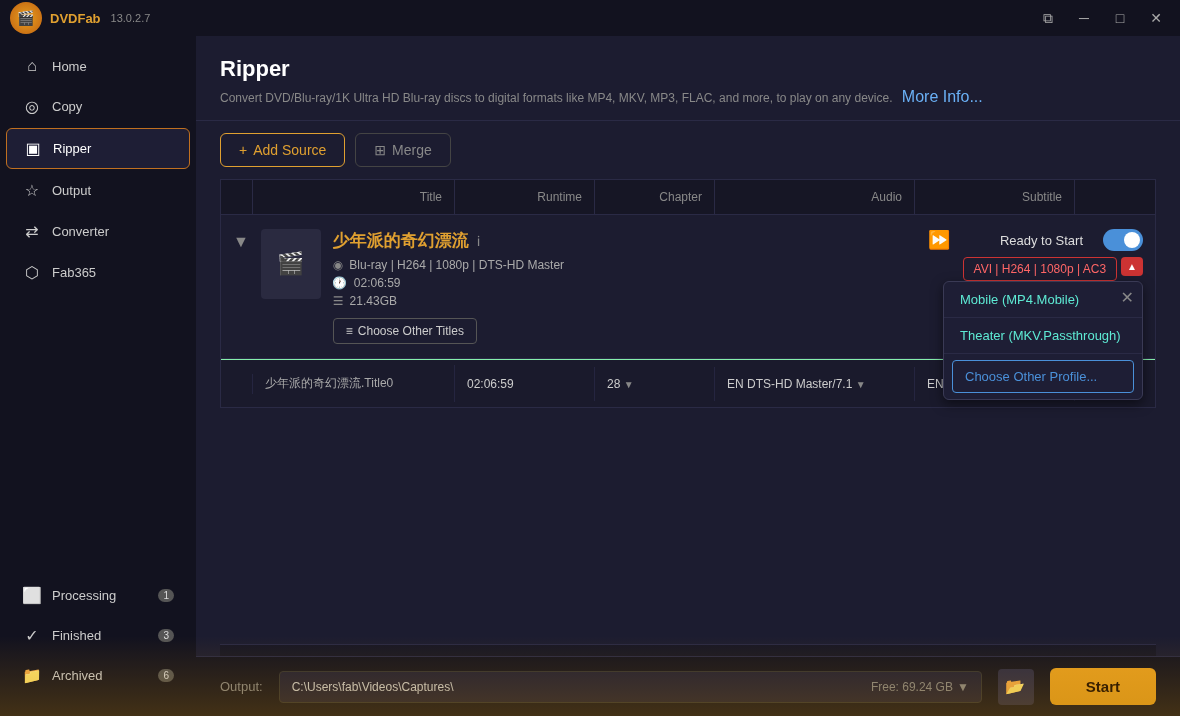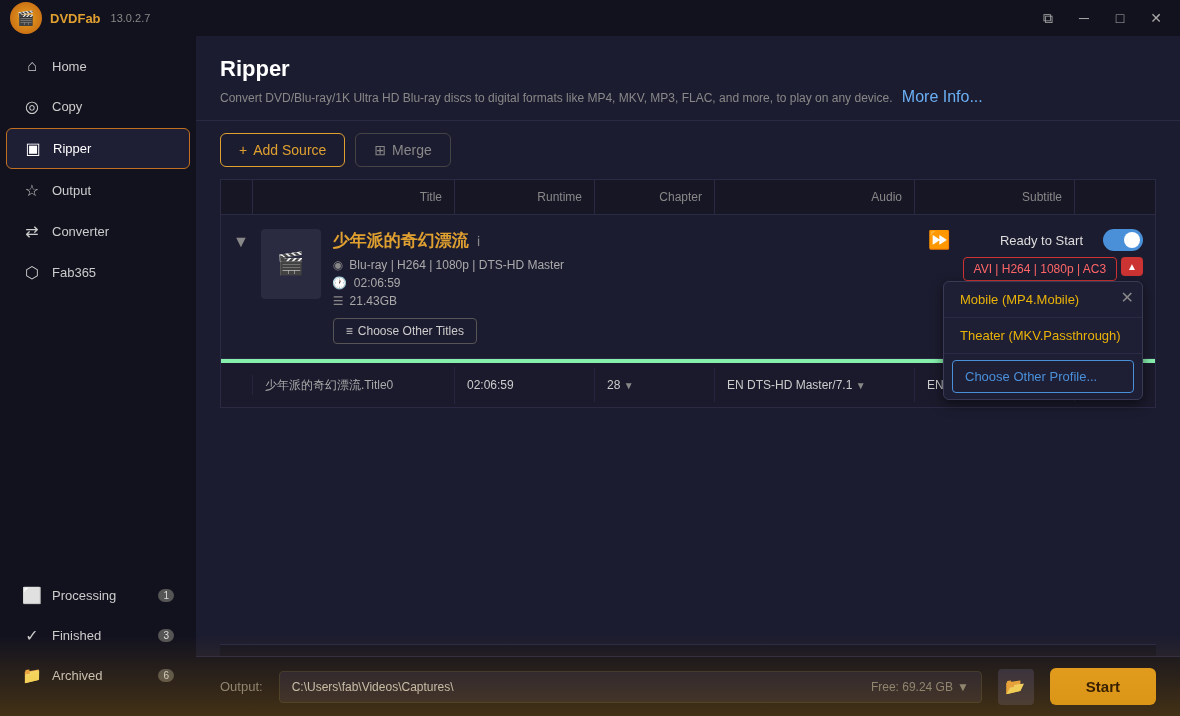--- a/index.html
+++ b/index.html
@@ -236,21 +236,21 @@
       background: #1e1e35;
       border: 1px solid #3a3a55;
       border-radius: 6px;
       z-index: 100;
       min-width: 200px;
       overflow: hidden;
       box-shadow: 0 4px 12px rgba(0,0,0,0.5);
     }
     .dropdown-item {
       padding: 10px 16px;
-      color: #eab308;
+      color: #5eead4;
       font-size: 13px;
       cursor: pointer;
     }
     .dropdown-divider { height: 1px; background: #2a2a45; }
     .dropdown-item.highlight {
       color: #4a90d9;
       border: 1px solid #4a90d9;
       margin: 6px 8px;
       border-radius: 4px;
       padding: 8px 12px;
@@ -259,21 +259,21 @@
       position: absolute;
       top: 6px; right: 8px;
       color: #888; cursor: pointer; font-size: 16px;
     }
 
     
     .sub-row {
       display: grid;
       grid-template-columns: 32px 1fr 140px 120px 200px 160px 80px;
       align-items: center;
-      border-top: 4px solid #86efac;
+      border-top: 1px solid #86efac;
       background: #1a1a2c;
       min-height: 48px;
     }
     .sub-cell {
       padding: 10px 12px;
       color: #ccc;
       font-size: 12px;
       border-right: 1px solid #252540;
     }
     .sub-cell:last-child { border-right: none; }

